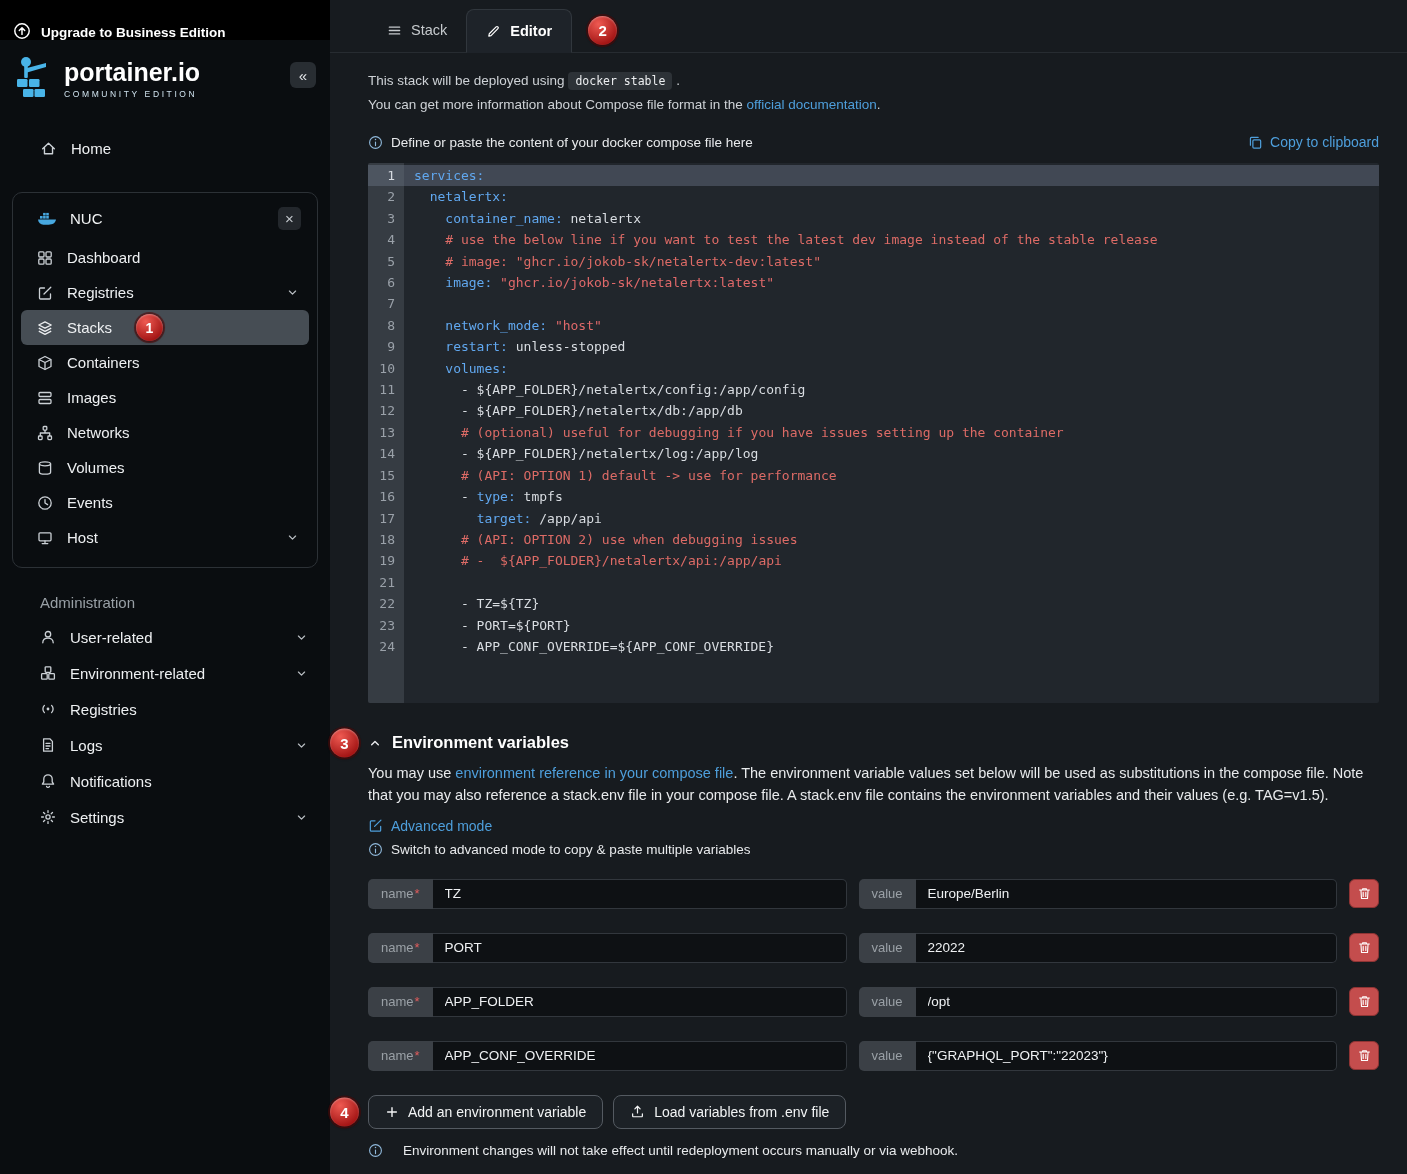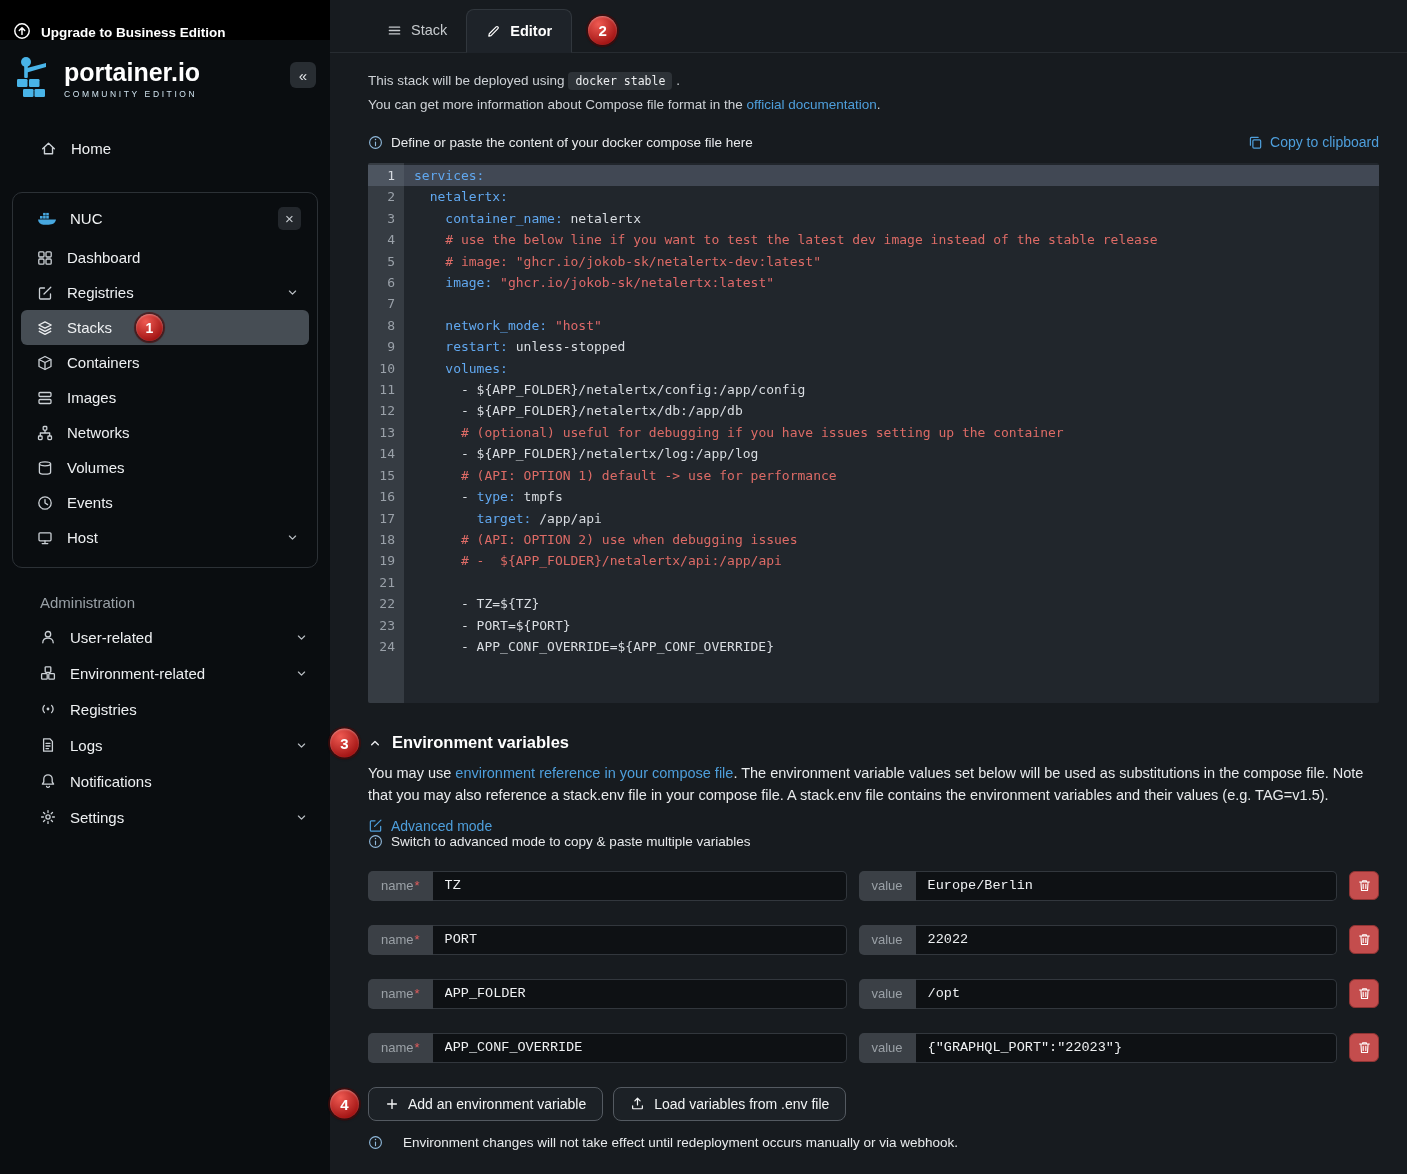--- a/index.html
+++ b/index.html
@@ -67,30 +67,30 @@
   .tok-plain{color:#d9dde2}
   .tok-key{color:#61a8f0}
   .tok-comment{color:#dd6b66}
   .tok-string{color:#e0696a}
 
   
   .env-header{display:flex;align-items:center;gap:10px;margin-top:30px;position:relative}
   .env-header h2{font-size:16.5px;font-weight:700;color:#fff}
   .env-desc{font-size:14.5px;line-height:1.5;color:#e8eaec;margin-top:11px}
   .advanced-row{display:flex;align-items:center;gap:8px;margin-top:11px;font-size:14px}
-  .switch-hint{display:flex;align-items:center;gap:8px;margin-top:0;font-size:13.5px;color:#e8eaec}
+  .switch-hint{display:flex;align-items:center;gap:8px;margin-top:8px;font-size:13.5px;color:#e8eaec}
   .env-rows{margin-top:22px}
   .env-row{display:flex;align-items:center;gap:12px;margin-bottom:24px}
   .input-group{display:flex;flex:1;height:30px;min-width:0}
   .input-label{background:#3b4046;color:#9aa0a6;font-size:13px;display:flex;align-items:center;
     padding:0 13px;border-radius:5px 0 0 5px;gap:1px;flex:0 0 auto}
   .input-label .req{color:#e05c5c}
   .text-input{flex:1;min-width:0;background:#0e1114;border:1px solid #32373d;border-left:none;
     border-radius:0 5px 5px 0;color:#eff1f3;font-size:13.5px;padding:0 12px;outline:none;
-    font-family:Liberation Mono, monospace}
+    font-family:Liberation Sans, sans-serif}
   .trash-btn{flex:0 0 30px;height:29px;border-radius:6px;background:#c44d4d;border:1px solid #8f3434;
     display:flex;align-items:center;justify-content:center;cursor:pointer}
   .buttons-row{display:flex;gap:10px;margin-top:18px;position:relative;align-items:center}
   .ghost-btn{height:34px;border:1px solid #545a61;background:#1c2126;border-radius:8px;color:#f2f4f5;
     font-size:14px;display:flex;align-items:center;gap:9px;padding:0 16px;cursor:pointer;
     font-family:"Liberation Sans",sans-serif}
   .note-row{display:flex;align-items:center;gap:20px;margin-top:14px;font-size:13.5px;color:#e8eaec}
   .svg-i{display:inline-block;vertical-align:middle}
 </style>
 </head>

